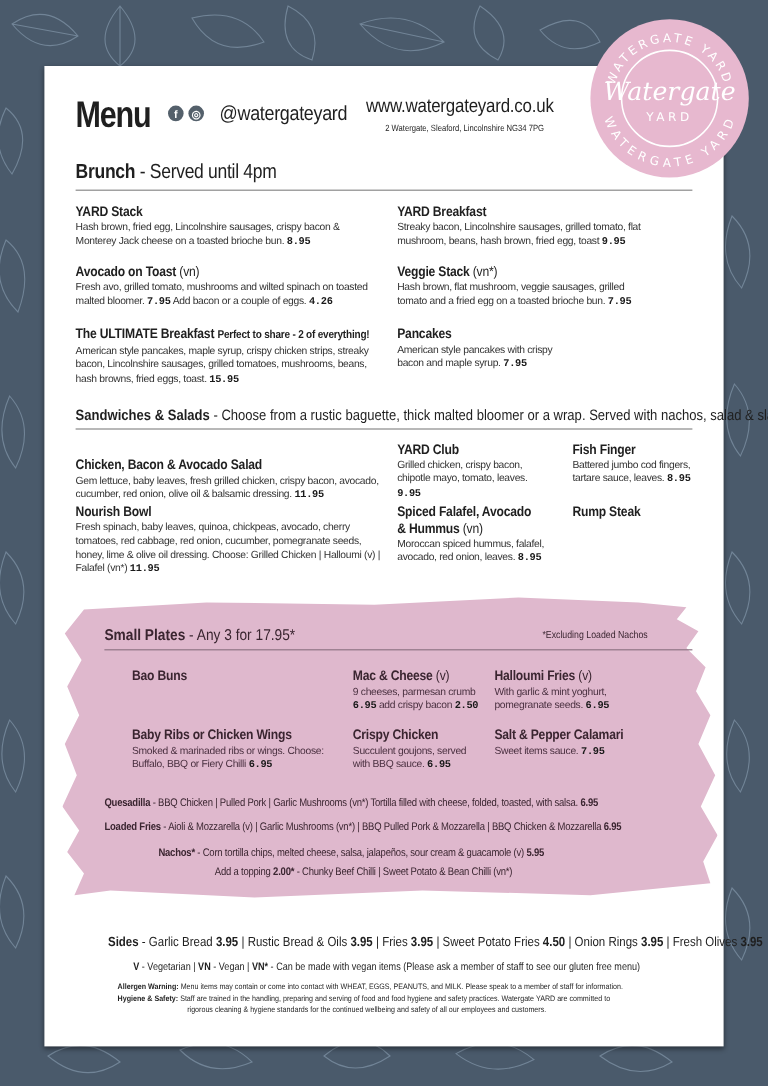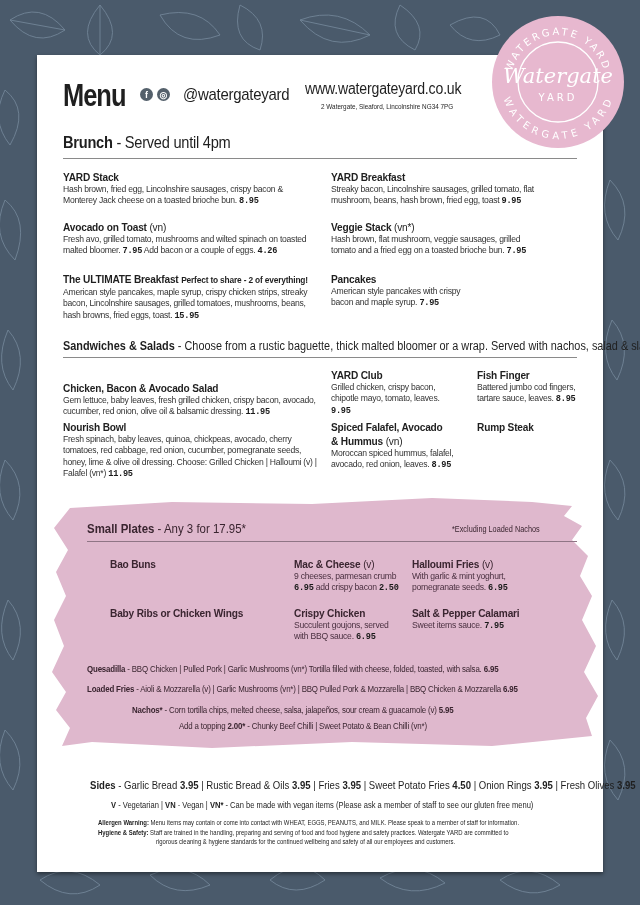--- a/index.html
+++ b/index.html
@@ -182,20 +182,21 @@
   <b>Small Plates</b><span> - Any 3 for 17.95*</span>
 </div>
 <div class="c sp-note pink-text">*Excluding Loaded Nachos</div>
 <div class="rule" style="left:87px;top:541px;width:490px;background:#8f7585;"></div>
 
 <div class="item pink-text pink-item" style="left:110px;top:557px;width:170px;">
   <div class="name">Bao Buns</div>
 </div>
 <div class="item pink-text pink-item" style="left:110px;top:606px;width:170px;">
   <div class="name">Baby Ribs or Chicken Wings</div>
+  <div class="desc"><span>Smoked &amp; marinaded ribs or wings. Choose: Buffalo, BBQ or Fiery Chilli</span> <b>6.95</b></div>
 </div>
 <div class="item pink-text pink-item" style="left:294px;top:557px;width:110px;">
   <div class="name"><span>Mac &amp; Cheese</span> <span class="tag">(v)</span></div>
   <div class="desc"><span>9 cheeses, parmesan crumb</span> <b>6.95</b> <span>add crispy bacon</span> <b>2.50</b></div>
 </div>
 <div class="item pink-text pink-item" style="left:294px;top:606px;width:100px;">
   <div class="name">Crispy Chicken</div>
   <div class="desc"><span>Succulent goujons, served with BBQ sauce.</span> <b>6.95</b></div>
 </div>
 <div class="item pink-text pink-item" style="left:412px;top:557px;width:115px;">

